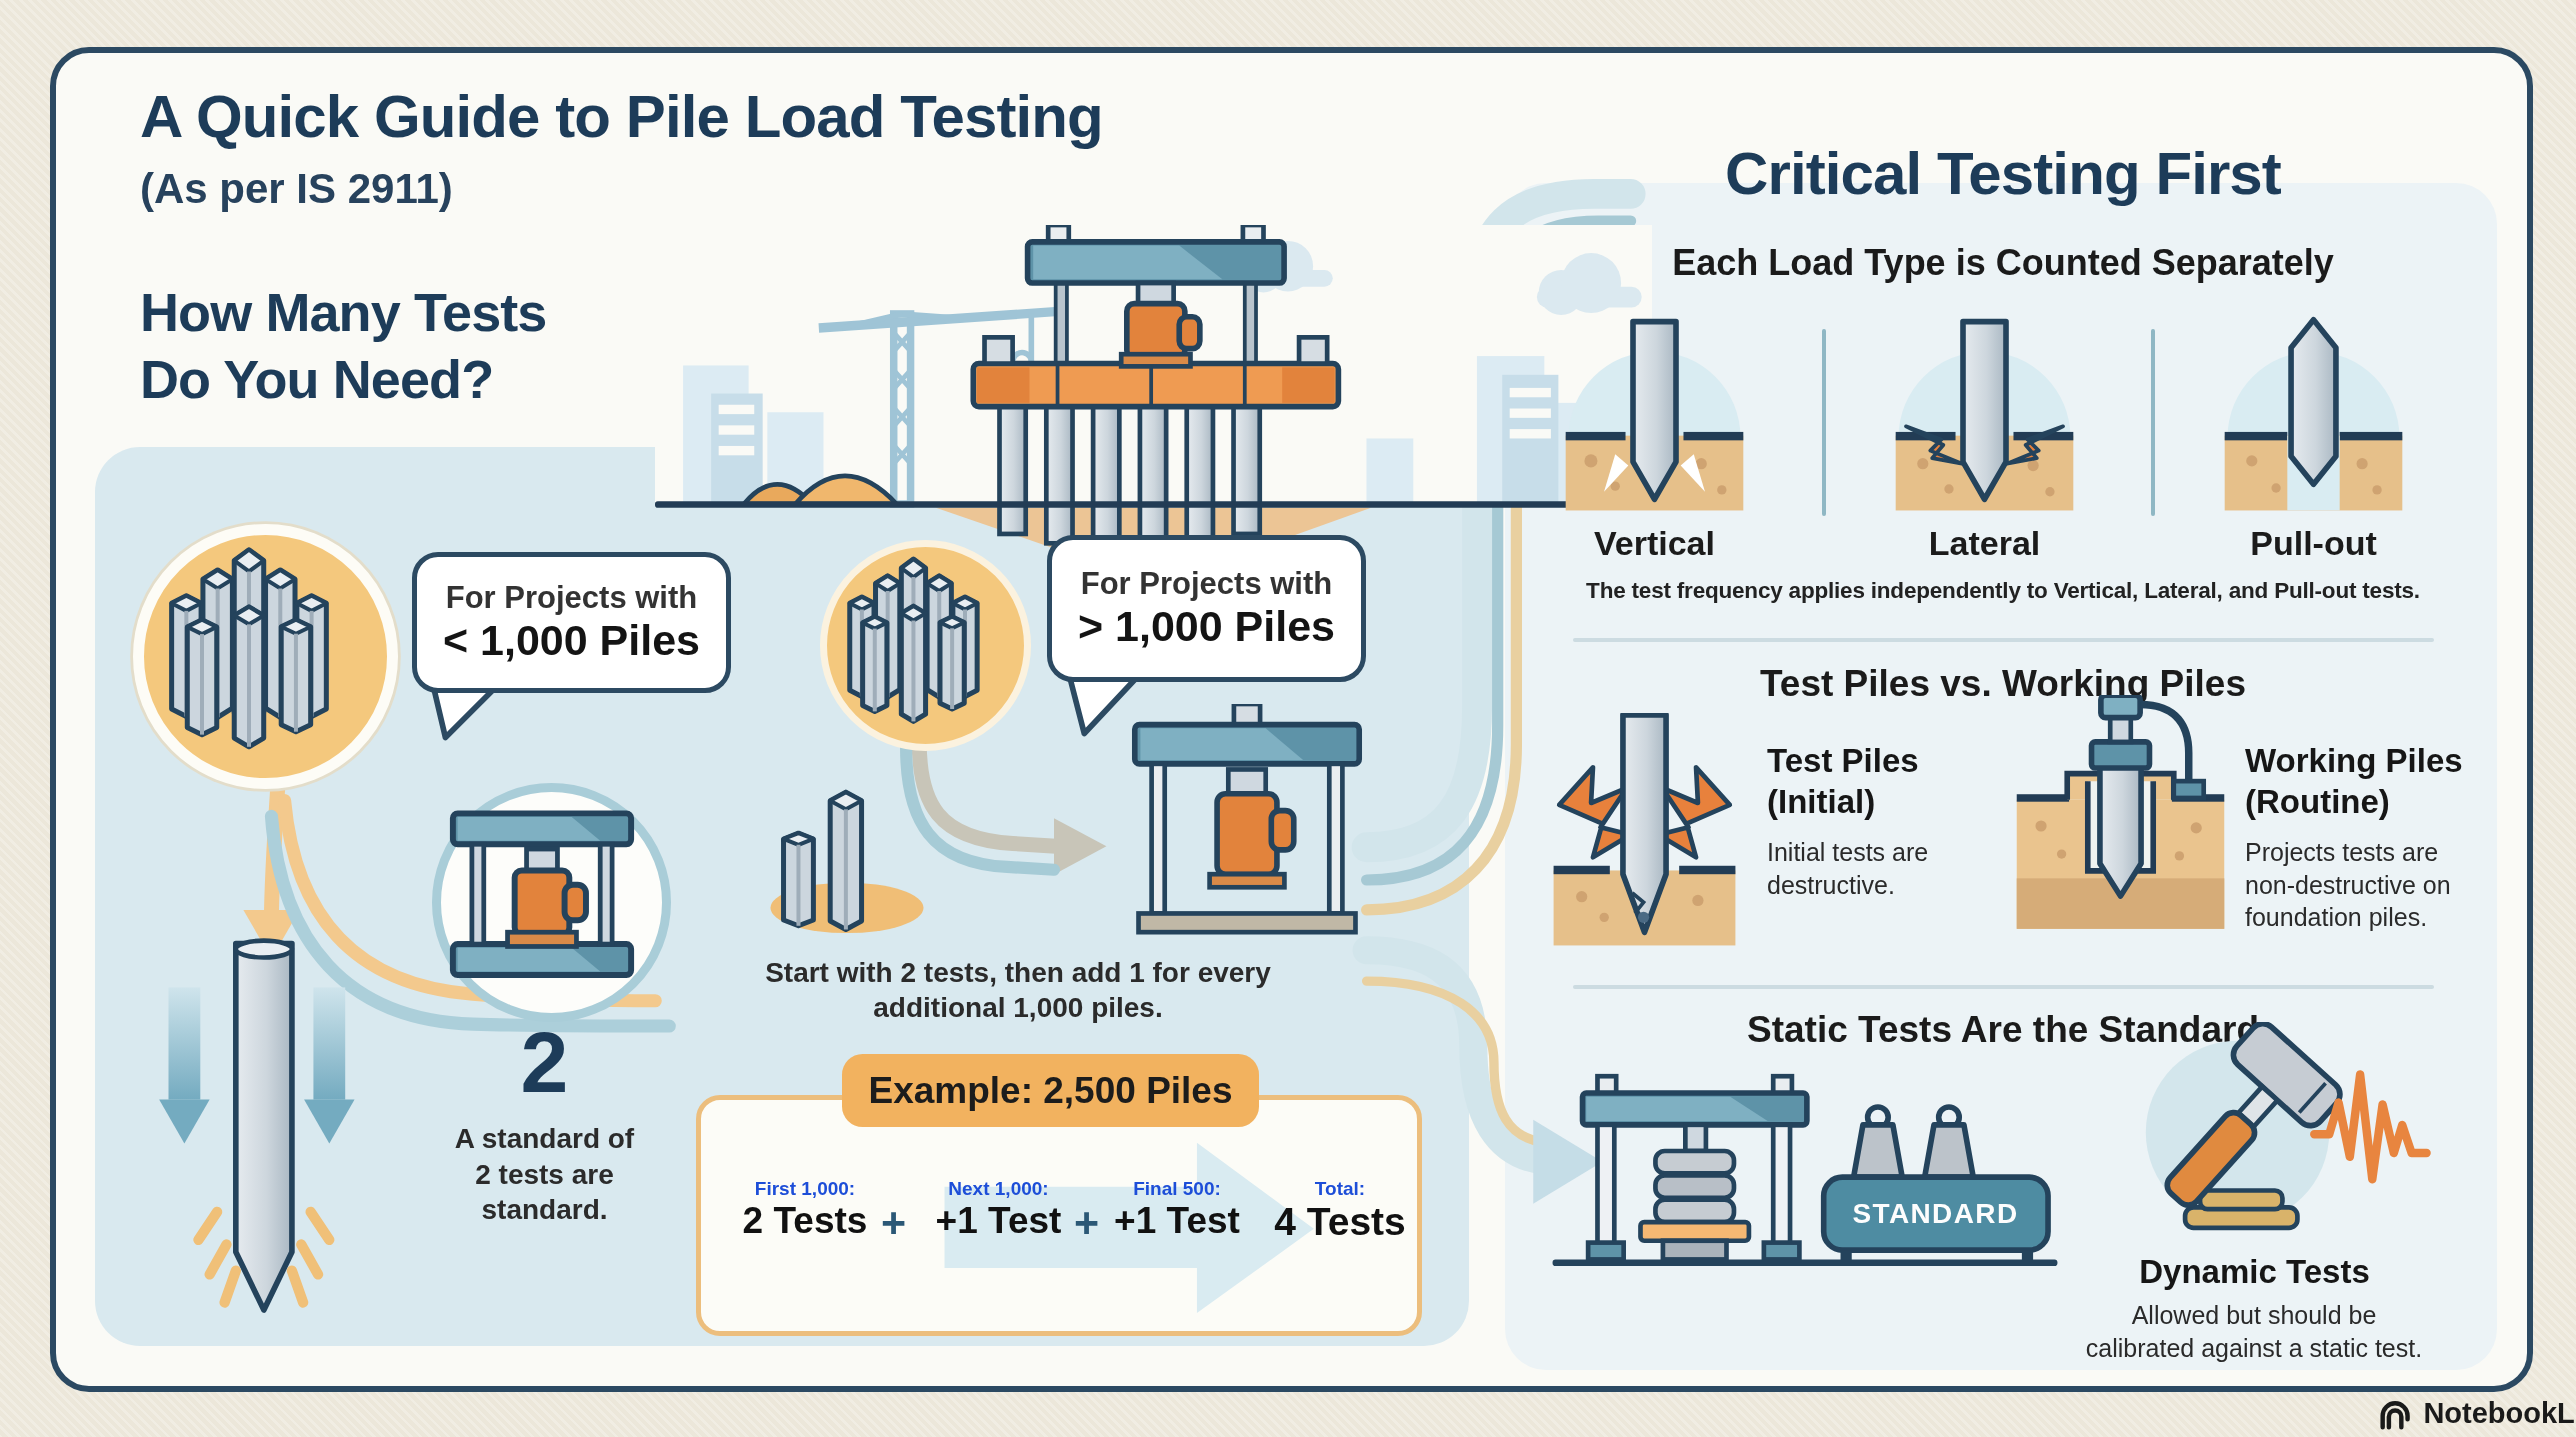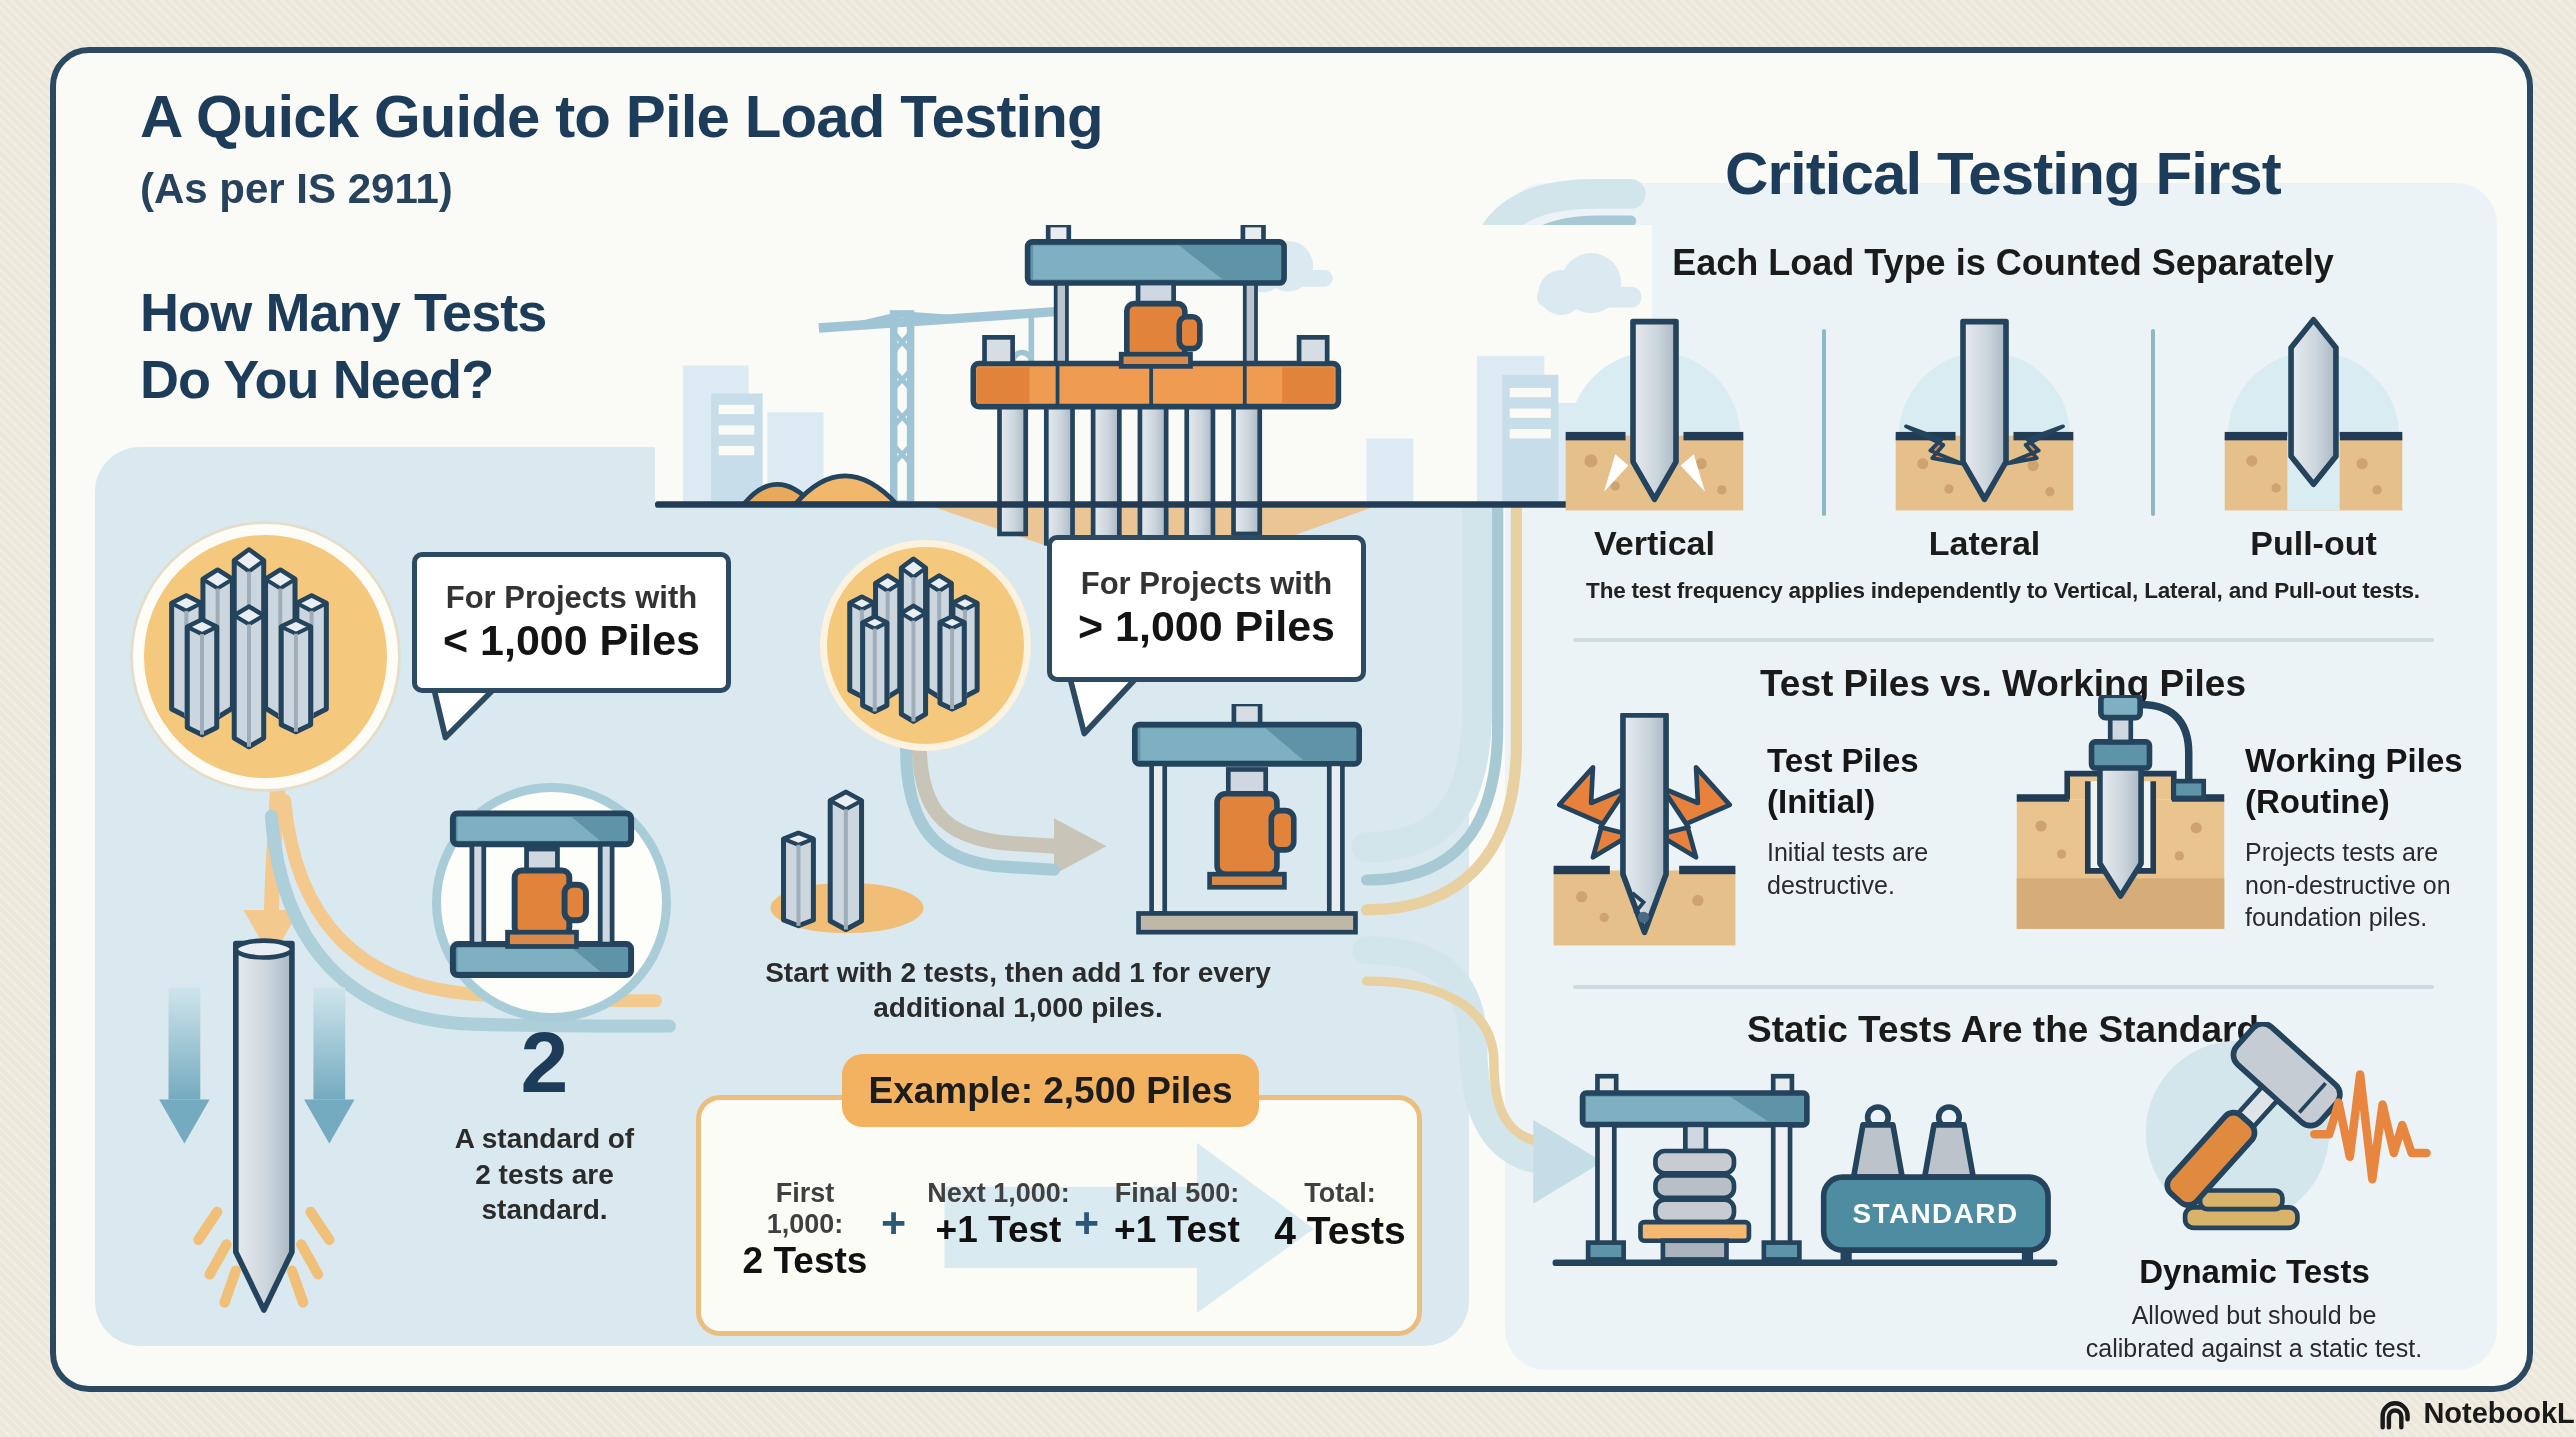--- a/index.html
+++ b/index.html
@@ -11,30 +11,30 @@
   .abs{position:absolute;}
   .frame{left:50px;top:47px;width:2471px;height:1333px;background:#fafaf6;
     border:6.6px solid #2b4962;border-radius:39px;}
   .panel-left{left:95px;top:447px;width:1374px;height:899px;background:#d9e9ef;border-radius:45px;}
   .panel-right{left:1505px;top:183px;width:992px;height:1187px;background:#ecf3f6;border-radius:41px;}
   .navy{color:#1d3c59;}
   .t-main{font-size:60px;font-weight:800;letter-spacing:-0.9px;}
   .t-sub{font-size:42px;font-weight:600;color:#27425d;}
   .t-q{font-size:54px;font-weight:800;letter-spacing:-0.9px;}
   .ctr{text-align:center;}
-  .bubble{background:#fff;border:5.6px solid #2c4a62;border-radius:10px;display:flex;flex-direction:column;
+  .bubble{background:#fff;border:5.6px solid #2c4a62;border-radius:26px;display:flex;flex-direction:column;
     align-items:center;justify-content:center;line-height:1.15;}
   .bub1{font-size:31px;font-weight:600;color:#333;}
   .bub2{font-size:43px;font-weight:800;color:#141414;}
   .body-txt{font-size:28px;font-weight:600;color:#2b2b2b;}
   .bignum{font-size:86px;font-weight:800;}
   .ex-box{background:#fcfcf7;border:5.6px solid #ecbe7d;border-radius:24px;}
   .ex-pill{background:#f2b25f;border-radius:20.6px;font-size:37px;font-weight:800;color:#1c1c1c;
     display:flex;align-items:center;justify-content:center;}
-  .ex-label{font-size:27px;font-weight:600;color:#404040;}
+  .ex-label{font-size:19px;font-weight:600;color:#1d4ed8;}
   .ex-value{font-size:37px;font-weight:800;color:#111;}
   .ex-plus{font-size:43px;font-weight:800;color:#2b5876;}
   .rp-title{font-size:60px;font-weight:800;letter-spacing:-0.9px;}
   .rp-h{font-size:37px;font-weight:700;color:#1b1b1b;}
   .type-label{font-size:34px;font-weight:800;color:#1b1b1b;}
   .caption{font-size:22.5px;font-weight:600;color:#222;letter-spacing:-0.2px;white-space:nowrap;}
   .sep{background:#ccdbe1;border-radius:1.9px;height:3.7px;}
   .vdiv{background:#8fb7c4;width:3.7px;border-radius:1.9px;}
   .k-title{font-size:33px;font-weight:800;color:#161616;line-height:1.2;}
   .k-desc{font-size:25px;font-weight:500;color:#2a2a2a;line-height:1.3;}

